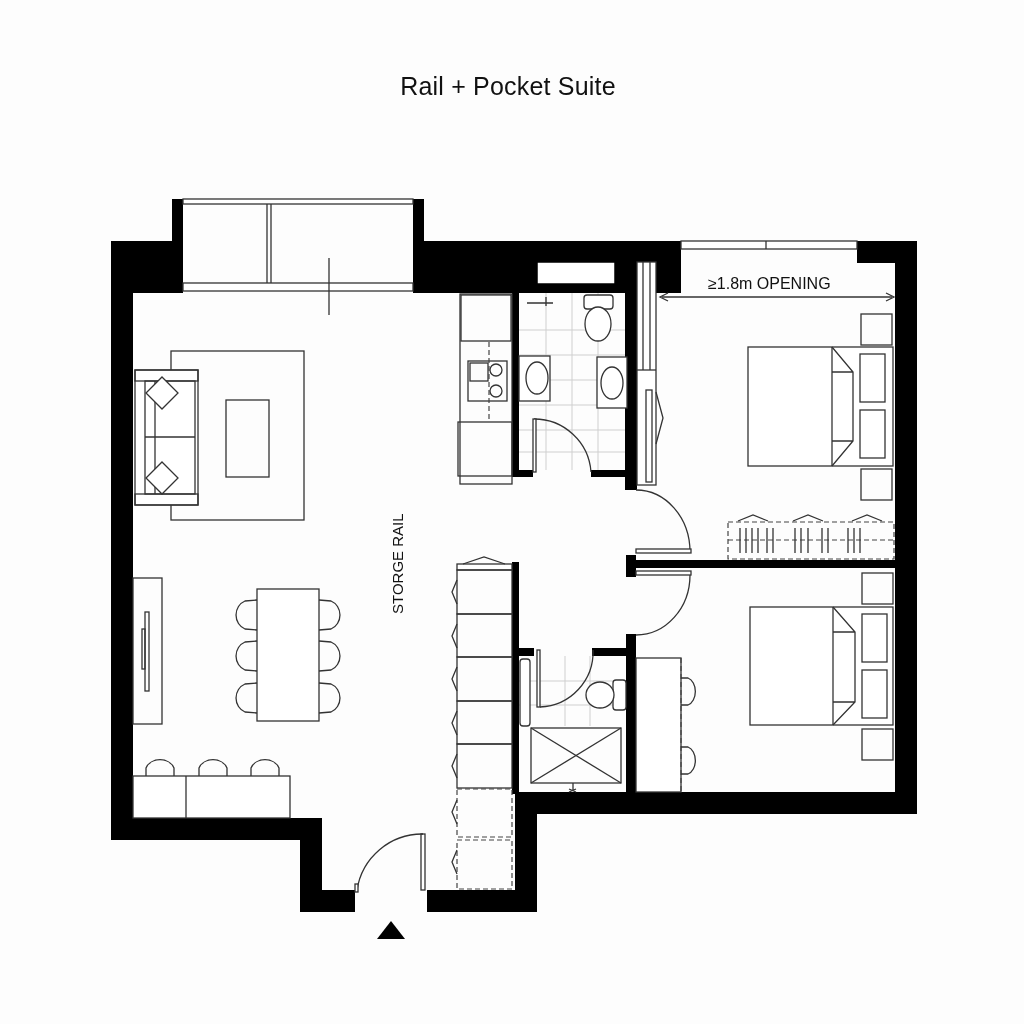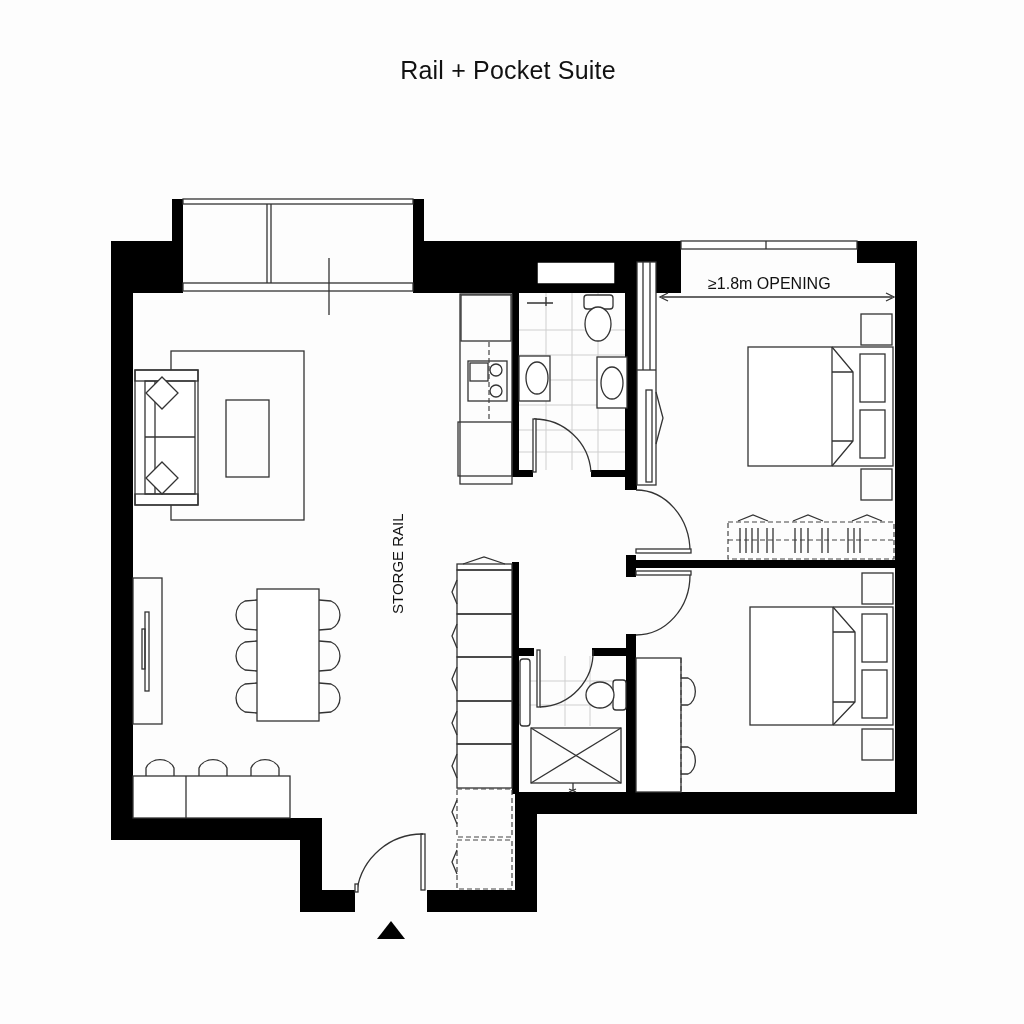--- a/index.html
+++ b/index.html
@@ -1,17 +1,17 @@
 <!DOCTYPE html>
 <html><head>
 <meta charset="utf-8">
 <style>
   html, body { margin:0; padding:0; background:#fdfdfd; }
   body { width:1024px; height:1024px; position:relative; overflow:hidden; font-family:"Liberation Sans", sans-serif; }
-  .title { position:absolute; left:0; top:56px; width:1016px; text-align:center; font-size:25px; color:#111; letter-spacing:0.2px; }
+  .title { position:absolute; left:0; top:72px; width:1016px; text-align:center; font-size:25px; color:#111; letter-spacing:0.2px; }
   svg.plan { position:absolute; left:0; top:0; }
   .wall { fill:#000; }
   .ln { fill:none; stroke:#333; stroke-width:1.3; }
   .lnw { fill:#fff; stroke:#333; stroke-width:1.3; }
   .tile { stroke:#cfcfcf; stroke-width:1; }
   .dash { fill:none; stroke:#444; stroke-width:1.2; stroke-dasharray:5 3; }
   .lbl { font-family:"Liberation Sans", sans-serif; fill:#111; }
 </style>
 </head>
 <body>

